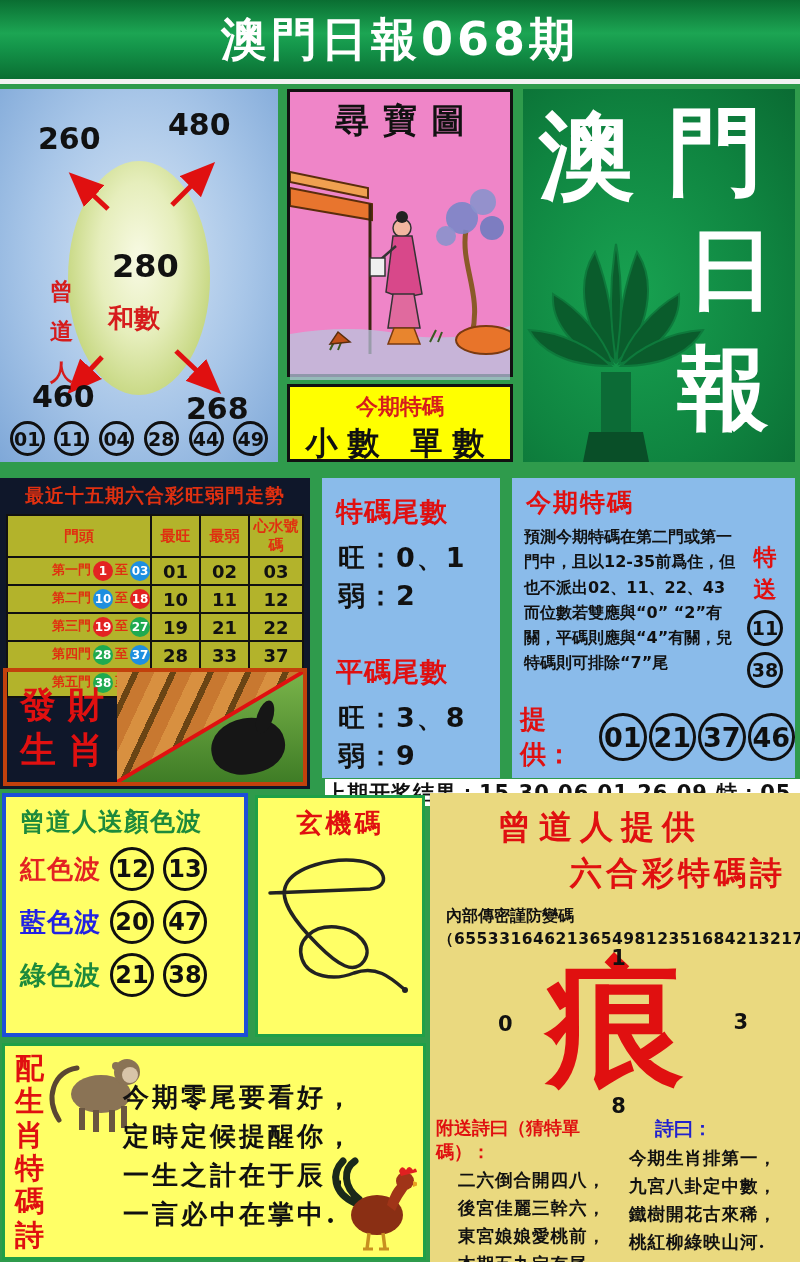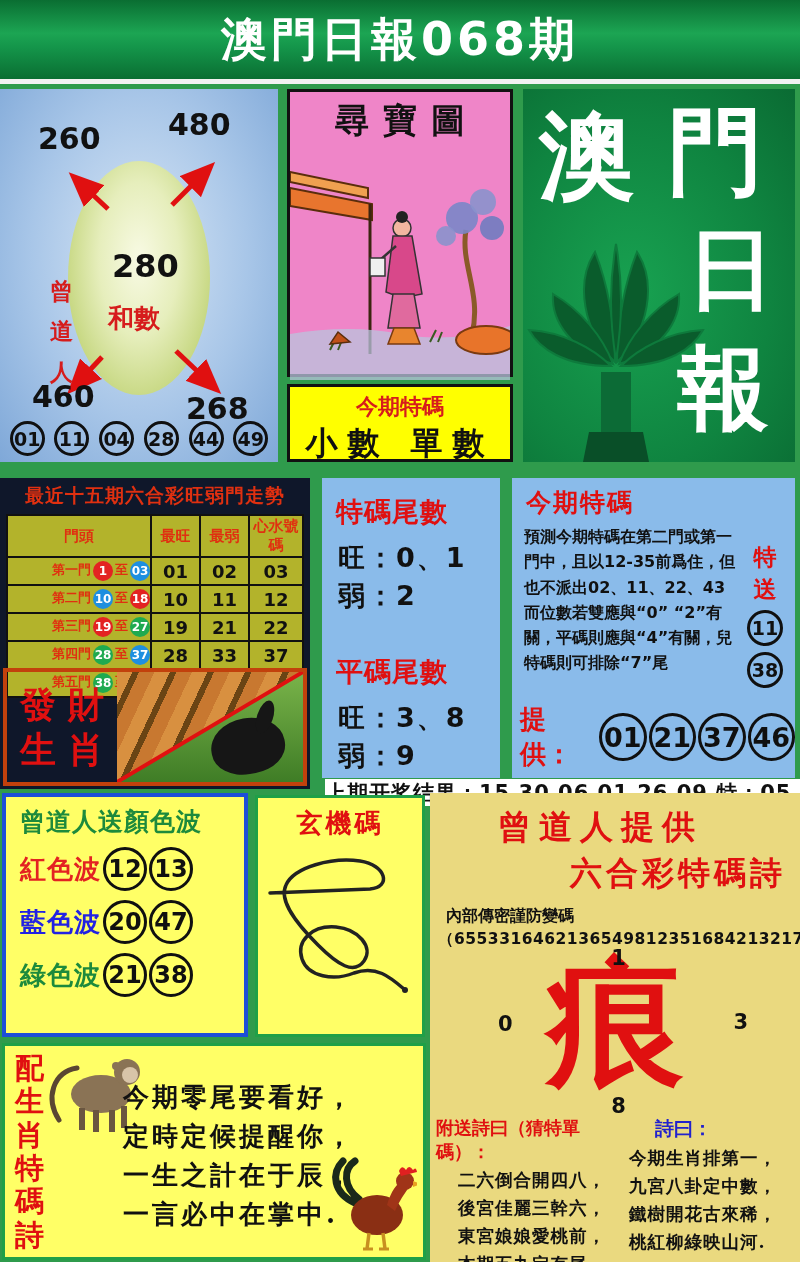--- a/index.html
+++ b/index.html
@@ -92,21 +92,21 @@
 
   
   .result { position:absolute; left:325px; top:779px; width:475px; height:27px; background:#fff;
     display:flex; align-items:center; }
   .result span { color:#111; font-weight:bold; font-size:21px; letter-spacing:1px; }
 
   
   .waves { position:absolute; left:2px; top:793px; width:246px; height:244px; background:#ffff66;
     border:4px solid #1d4ed8; padding:8px 0 0 14px; }
   .waves .ttl { color:#1d8a3c; font-weight:bold; font-size:25px; font-family:"DejaVu Serif",serif; letter-spacing:1px; margin-bottom:6px; }
-  .wrow { display:flex; align-items:center; margin-top:9px; gap:2px; }
+  .wrow { display:flex; align-items:center; margin-top:9px; gap:9px; }
   .wrow .wl { font-weight:bold; font-size:26px; font-family:"DejaVu Serif",serif; letter-spacing:1px; }
   .wball { width:44px; height:44px; border:3px solid #101010; border-radius:50%; color:#101010;
     font-size:24px; font-weight:bold; display:flex; align-items:center; justify-content:center; }
 
   
   .mystery { position:absolute; left:255px; top:795px; width:170px; height:242px; background:#ffff66;
     border:3px solid #1fa047; }
   .mystery .ttl { color:#e01010; font-weight:bold; font-size:26px; text-align:center; margin-top:8px;
     font-family:"DejaVu Serif",serif; letter-spacing:3px; }
 

